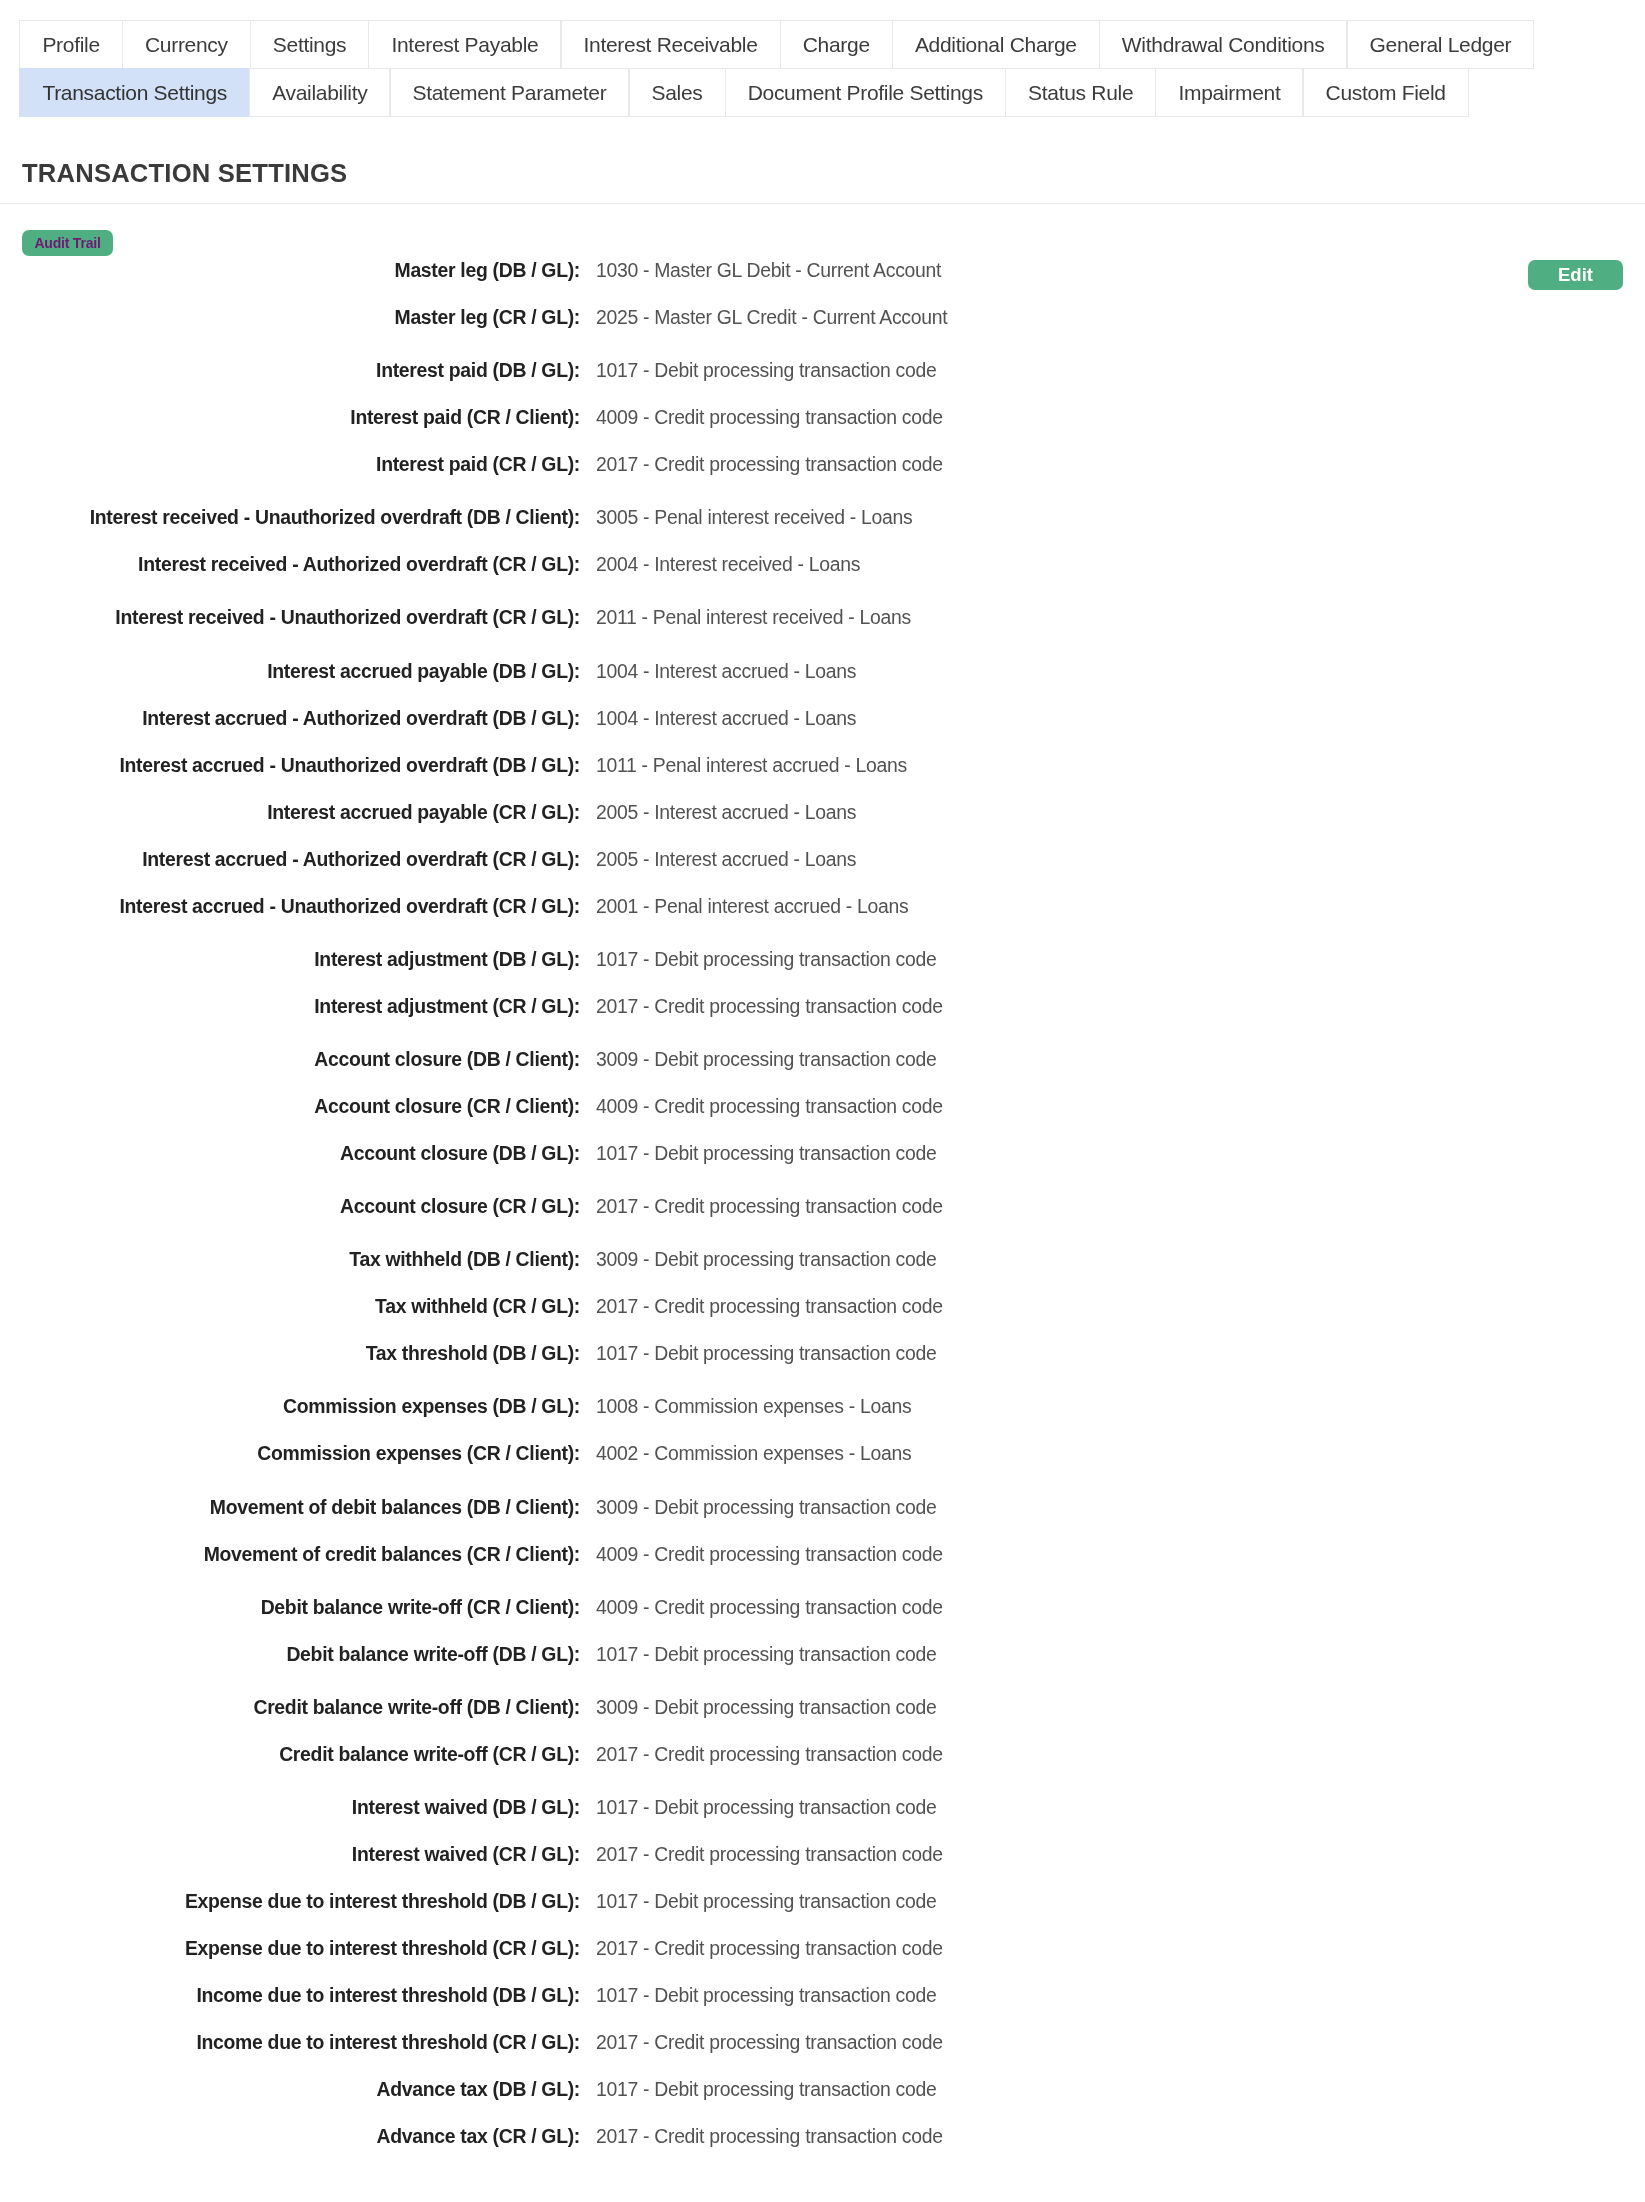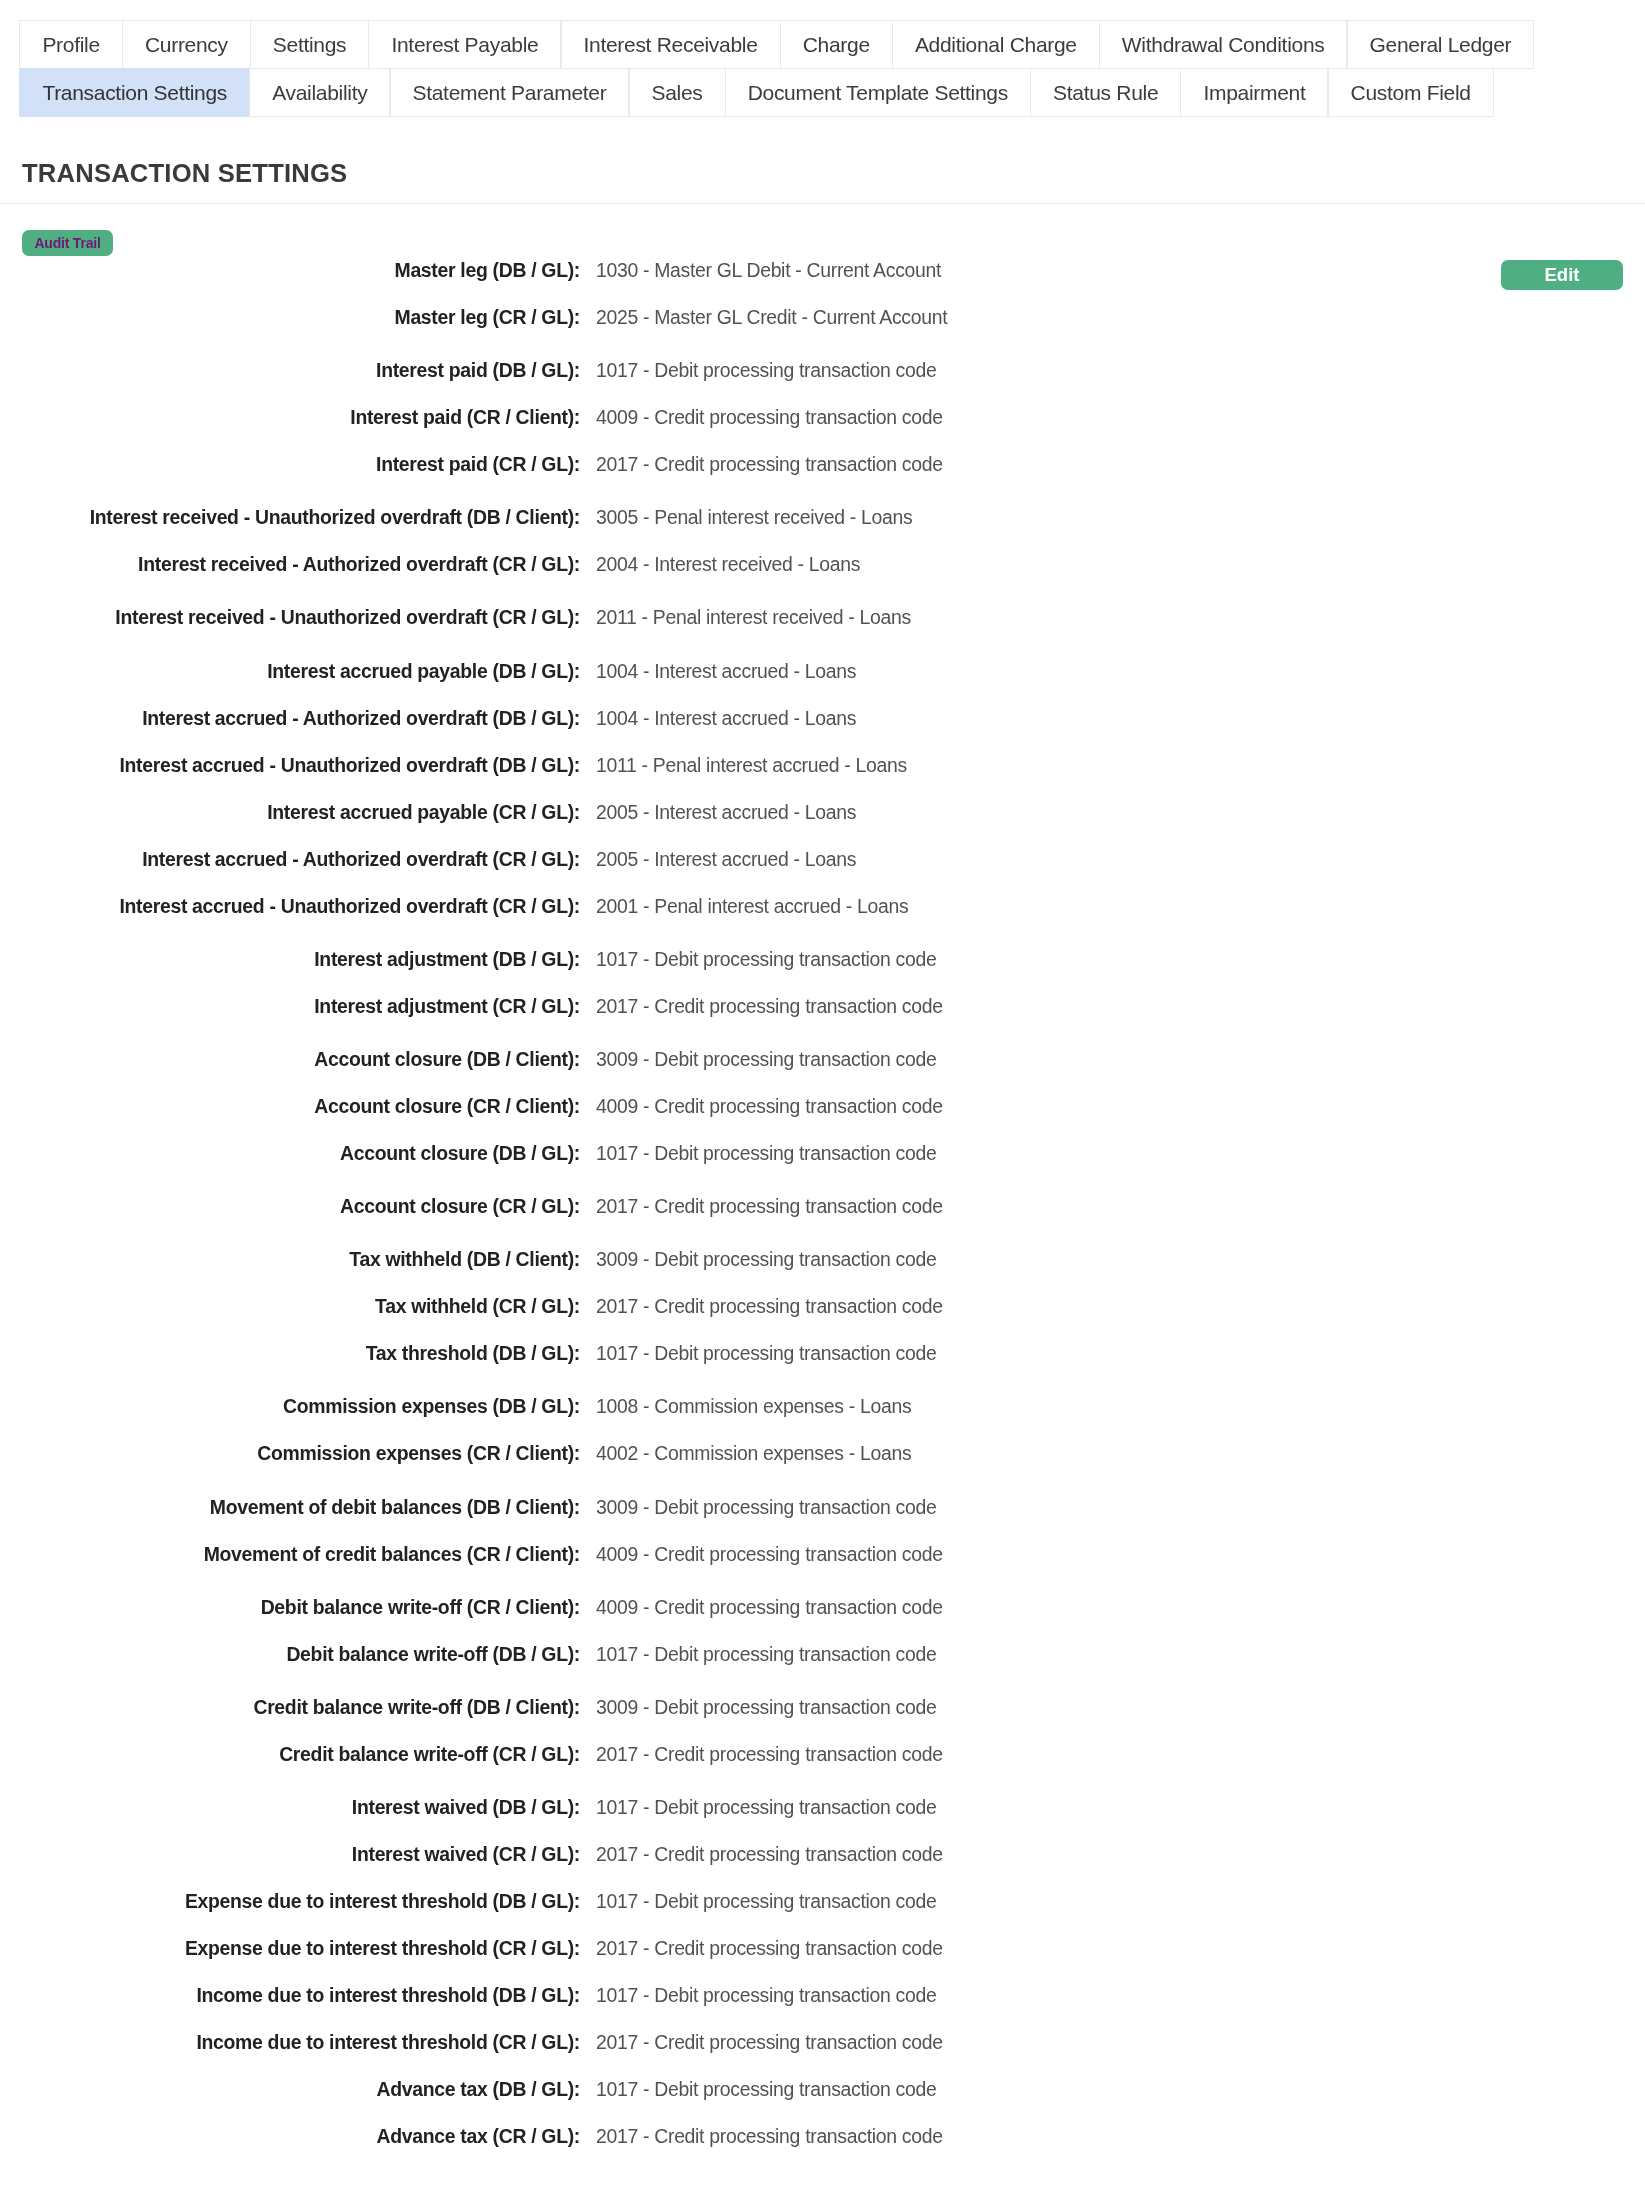--- a/index.html
+++ b/index.html
@@ -36,21 +36,21 @@
   }
   .divider{border:none;border-top:0.9px solid var(--divider_color);margin:15px 0 0 0;}
   
   .content{position:relative;}
   .badge{
     display:inline-block;margin:25.6px 0 0 22px;background:var(--accent_green);
     color:#701a75;font-size:14px;font-weight:bold;height:26.5px;line-height:26.5px;
     padding:0 12.4px;border-radius:7px;cursor:pointer;letter-spacing:-0.2px;text-align:right;
   }
   .edit-btn{
-    position:absolute;top:56px;right:22px;width:122px;height:30px;
+    position:absolute;top:56px;right:22px;width:95px;height:30px;
     background:var(--accent_green);color:#fff;border:none;border-radius:7px;
     font-family:inherit;font-size:18.5px;font-weight:bold;cursor:pointer;
   }
   .rows{margin-top:2.6px;}
   .row{display:flex;height:47px;font-size:19.4px;letter-spacing:-0.3px;}
   .row.sp{margin-top:6.2px;}
   .row .lbl{width:580px;flex:0 0 580px;text-align:right;font-weight:bold;color:var(--label_color);white-space:nowrap;}
   .row .val{margin-left:16px;color:var(--value_color);white-space:nowrap;}
 </style>
 </head>
@@ -65,21 +65,21 @@
     <div class="tab">Charge</div>
     <div class="tab">Additional Charge</div>
     <div class="tab">Withdrawal Conditions</div>
     <div class="tab">General Ledger</div>
   </nav>
 <nav class="tabrow second">
     <div class="tab active">Transaction Settings</div>
     <div class="tab">Availability</div>
     <div class="tab">Statement Parameter</div>
     <div class="tab">Sales</div>
-    <div class="tab">Document Template Settings</div>
+    <div class="tab">Document Profile Settings</div>
     <div class="tab">Status Rule</div>
     <div class="tab">Impairment</div>
     <div class="tab">Custom Field</div>
   </nav>
 
 <h1>TRANSACTION SETTINGS</h1>
 <hr class="divider">
 
 <section class="content">
   <span class="badge">Audit Trail</span>

